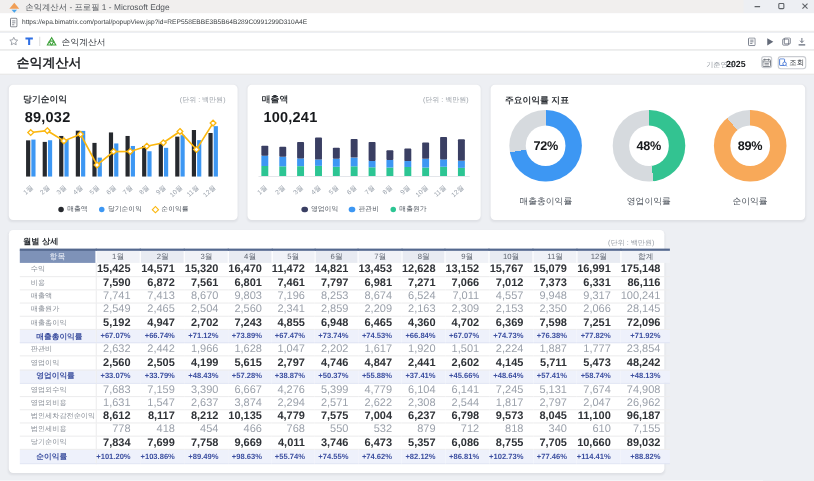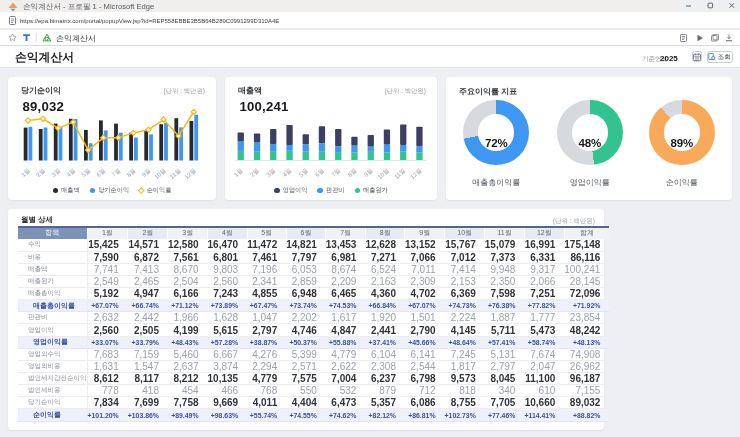--- a/index.html
+++ b/index.html
@@ -15,21 +15,21 @@
 .card{position:absolute;background:#fff;border-radius:4px;box-shadow:0 1px 2px rgba(25,30,40,.07);}
 .ctitle{position:absolute;left:13px;top:8px;font-size:8px;font-weight:bold;color:#2f3338;}
 .cunit{position:absolute;right:11px;top:10px;font-size:6.4px;color:#9aa0a8;}
 .cbig{position:absolute;left:14.5px;top:22px;font-size:13.2px;font-weight:bold;color:#17191c;letter-spacing:.2px;}
 .legend{position:absolute;left:0;bottom:5px;width:100%;display:flex;justify-content:center;gap:10px;font-size:6.2px;color:#4e555e;align-items:center;}
 .legend span{display:flex;align-items:center;gap:3px;}
 .dot{display:inline-block;width:5.5px;height:5.5px;border-radius:50%;}
 .dia{display:inline-block;width:4.6px;height:4.6px;border:1.4px solid #fbb70f;transform:rotate(45deg);background:#fff;}
 .donut{position:absolute;top:22.6px;width:65.8px;height:65.8px;border-radius:50%;}
 .dhole{position:absolute;left:14.7px;top:14.7px;width:36.4px;height:36.4px;border-radius:50%;background:#fff;}
-.dpct{position:absolute;left:0;top:37px;width:100%;text-align:center;font-size:11.5px;font-weight:bold;color:#17191c;letter-spacing:-.2px;}
+.dpct{position:absolute;left:0;top:27px;width:100%;text-align:center;font-size:11.5px;font-weight:bold;color:#17191c;letter-spacing:-.2px;}
 .dlab{position:absolute;top:100px;text-align:center;font-size:8px;color:#4e555e;}
 .dt{position:absolute;left:10px;top:17px;border-collapse:collapse;table-layout:fixed;font-size:10px;}
 .dt th{height:12.5px;font-weight:normal;font-size:7px;color:#5d6470;background:#f0f2f7;border-left:1px solid #fff;padding:0;text-align:center;}
 .dt th.me{background:#e8ebf2;}
 .dt th.hk{background:#7e92b8;color:#f2f5fa;font-size:7.2px;border-left:none;}
 .dt thead tr{border-top:2px solid #54688e;padding-left:36px;}
 .dt td{height:12.15px;padding:0 9px 0 0;text-align:right;border-bottom:1px solid #ededee;white-space:nowrap;}
 .dt td.lab{text-align:left;padding:0 0 0 10px;color:#878d96;font-size:6.5px;border-right:1px solid #ededee;}
 .dt td.lp{padding-left:15px;color:#3c4fa0;font-weight:bold;font-size:7px;}
 .dt td.vb{color:#303338;font-weight:bold;}
@@ -289,21 +289,21 @@
             <th class="mo">11월</th>
             <th class="me">12월</th>
             <th class="mo">합계</th>
           </tr>
         </thead>
         <tbody>
           <tr>
             <td class="lab">수익</td>
             <td class="vb">15,425</td>
             <td class="vb">14,571</td>
-            <td class="vb">12,580</td>
+            <td class="vb">15,320</td>
             <td class="vb">16,470</td>
             <td class="vb">11,472</td>
             <td class="vb">14,821</td>
             <td class="vb">13,453</td>
             <td class="vb">12,628</td>
             <td class="vb">13,152</td>
             <td class="vb">15,767</td>
             <td class="vb">15,079</td>
             <td class="vb">16,991</td>
             <td class="vb">175,148</td>
@@ -324,25 +324,25 @@
             <td class="vb">6,331</td>
             <td class="vb">86,116</td>
           </tr>
           <tr>
             <td class="lab">매출액</td>
             <td class="vg">7,741</td>
             <td class="vg">7,413</td>
             <td class="vg">8,670</td>
             <td class="vg">9,803</td>
             <td class="vg">7,196</td>
-            <td class="vg">6,053</td>
+            <td class="vg">8,253</td>
             <td class="vg">8,674</td>
             <td class="vg">6,524</td>
             <td class="vg">7,011</td>
-            <td class="vg">7,414</td>
+            <td class="vg">4,557</td>
             <td class="vg">9,948</td>
             <td class="vg">9,317</td>
             <td class="vg">100,241</td>
           </tr>
           <tr>
             <td class="lab">매출원가</td>
             <td class="vg">2,549</td>
             <td class="vg">2,465</td>
             <td class="vg">2,504</td>
             <td class="vg">2,560</td>
@@ -353,21 +353,21 @@
             <td class="vg">2,309</td>
             <td class="vg">2,153</td>
             <td class="vg">2,350</td>
             <td class="vg">2,066</td>
             <td class="vg">28,145</td>
           </tr>
           <tr>
             <td class="lab">매출총이익</td>
             <td class="vb">5,192</td>
             <td class="vb">4,947</td>
-            <td class="vb">6,166</td>
+            <td class="vb">2,702</td>
             <td class="vb">7,243</td>
             <td class="vb">4,855</td>
             <td class="vb">6,948</td>
             <td class="vb">6,465</td>
             <td class="vb">4,360</td>
             <td class="vb">4,702</td>
             <td class="vb">6,369</td>
             <td class="vb">7,598</td>
             <td class="vb">7,251</td>
             <td class="vb">72,096</td>
@@ -407,21 +407,21 @@
           <tr>
             <td class="lab">영업이익</td>
             <td class="vb">2,560</td>
             <td class="vb">2,505</td>
             <td class="vb">4,199</td>
             <td class="vb">5,615</td>
             <td class="vb">2,797</td>
             <td class="vb">4,746</td>
             <td class="vb">4,847</td>
             <td class="vb">2,441</td>
-            <td class="vb">2,790</td>
+            <td class="vb">2,602</td>
             <td class="vb">4,145</td>
             <td class="vb">5,711</td>
             <td class="vb">5,473</td>
             <td class="vb">48,242</td>
           </tr>
           <tr class="rp">
             <td class="lab lp">영업이익률</td>
             <td class="vp">+33.07%</td>
             <td class="vp">+33.79%</td>
             <td class="vp">+48.43%</td>
@@ -433,21 +433,21 @@
             <td class="vp">+45.66%</td>
             <td class="vp">+48.64%</td>
             <td class="vp">+57.41%</td>
             <td class="vp">+58.74%</td>
             <td class="vp">+48.13%</td>
           </tr>
           <tr>
             <td class="lab">영업외수익</td>
             <td class="vg">7,683</td>
             <td class="vg">7,159</td>
-            <td class="vg">5,460</td>
+            <td class="vg">3,390</td>
             <td class="vg">6,667</td>
             <td class="vg">4,276</td>
             <td class="vg">5,399</td>
             <td class="vg">4,779</td>
             <td class="vg">6,104</td>
             <td class="vg">6,141</td>
             <td class="vg">7,245</td>
             <td class="vg">5,131</td>
             <td class="vg">7,674</td>
             <td class="vg">74,908</td>
@@ -500,21 +500,21 @@
             <td class="vg">610</td>
             <td class="vg">7,155</td>
           </tr>
           <tr>
             <td class="lab">당기순이익</td>
             <td class="vb">7,834</td>
             <td class="vb">7,699</td>
             <td class="vb">7,758</td>
             <td class="vb">9,669</td>
             <td class="vb">4,011</td>
-            <td class="vb">4,404</td>
+            <td class="vb">3,746</td>
             <td class="vb">6,473</td>
             <td class="vb">5,357</td>
             <td class="vb">6,086</td>
             <td class="vb">8,755</td>
             <td class="vb">7,705</td>
             <td class="vb">10,660</td>
             <td class="vb">89,032</td>
           </tr>
           <tr class="rp">
             <td class="lab lp">순이익률</td>

